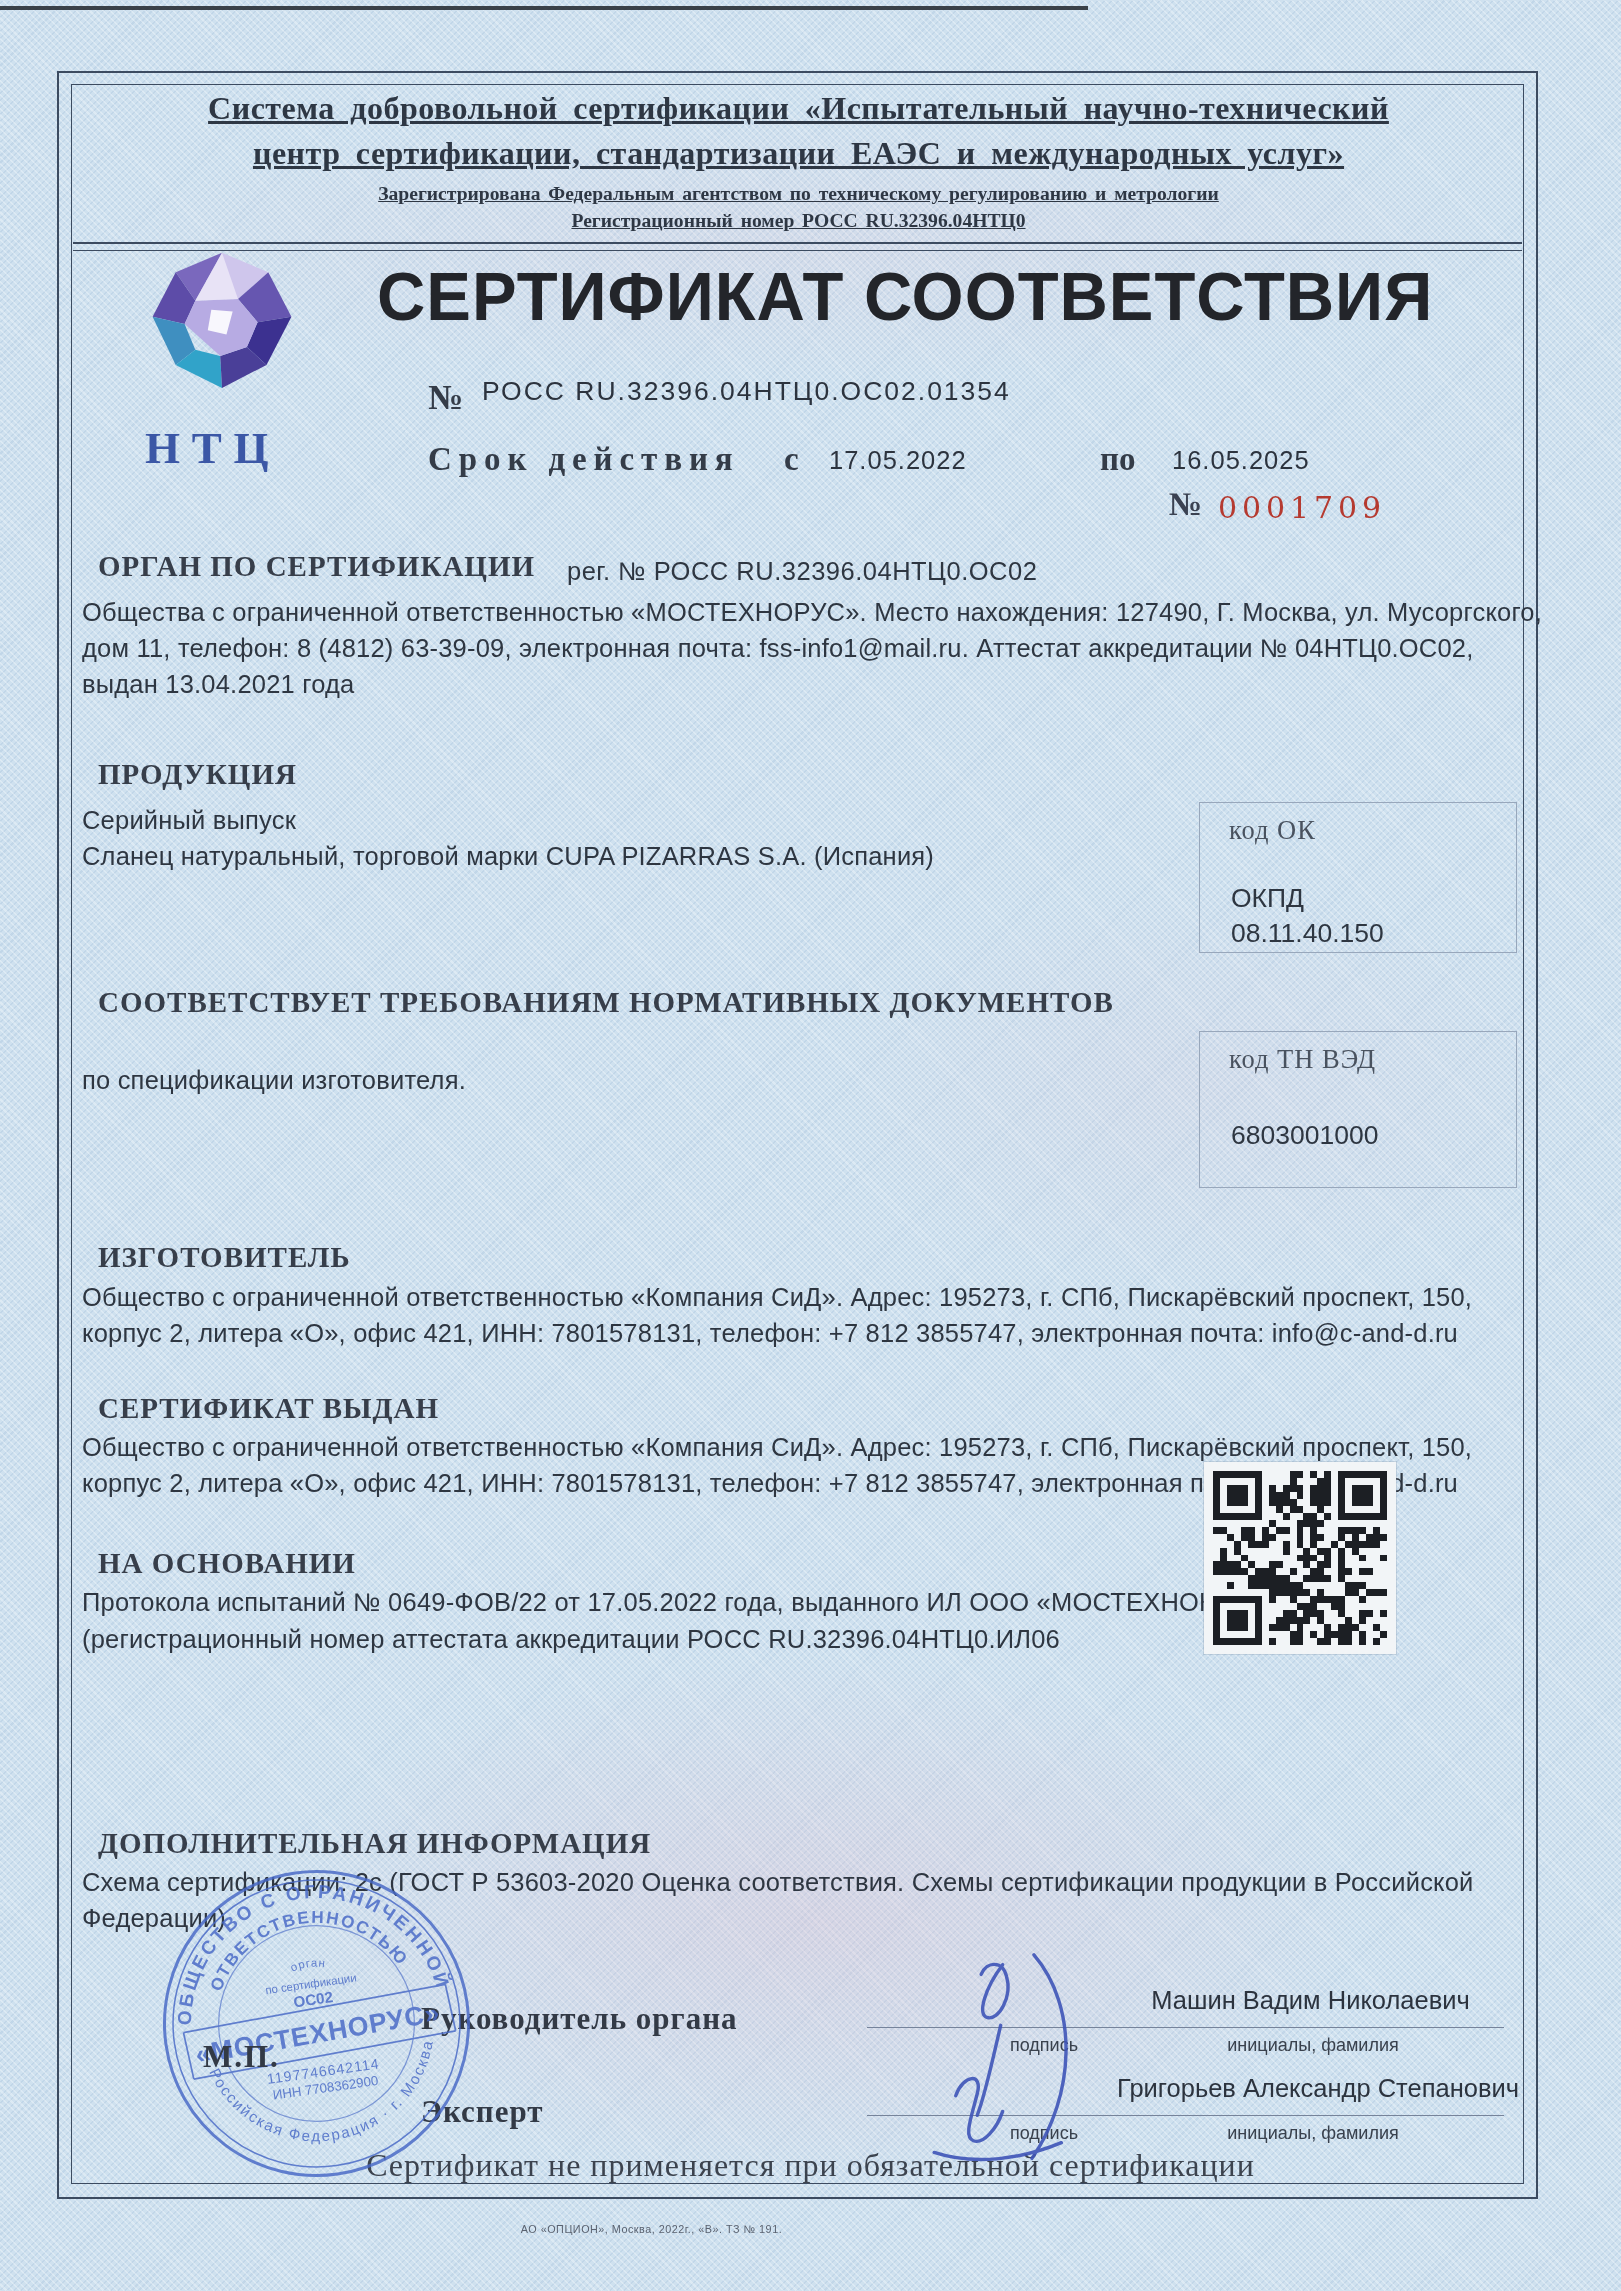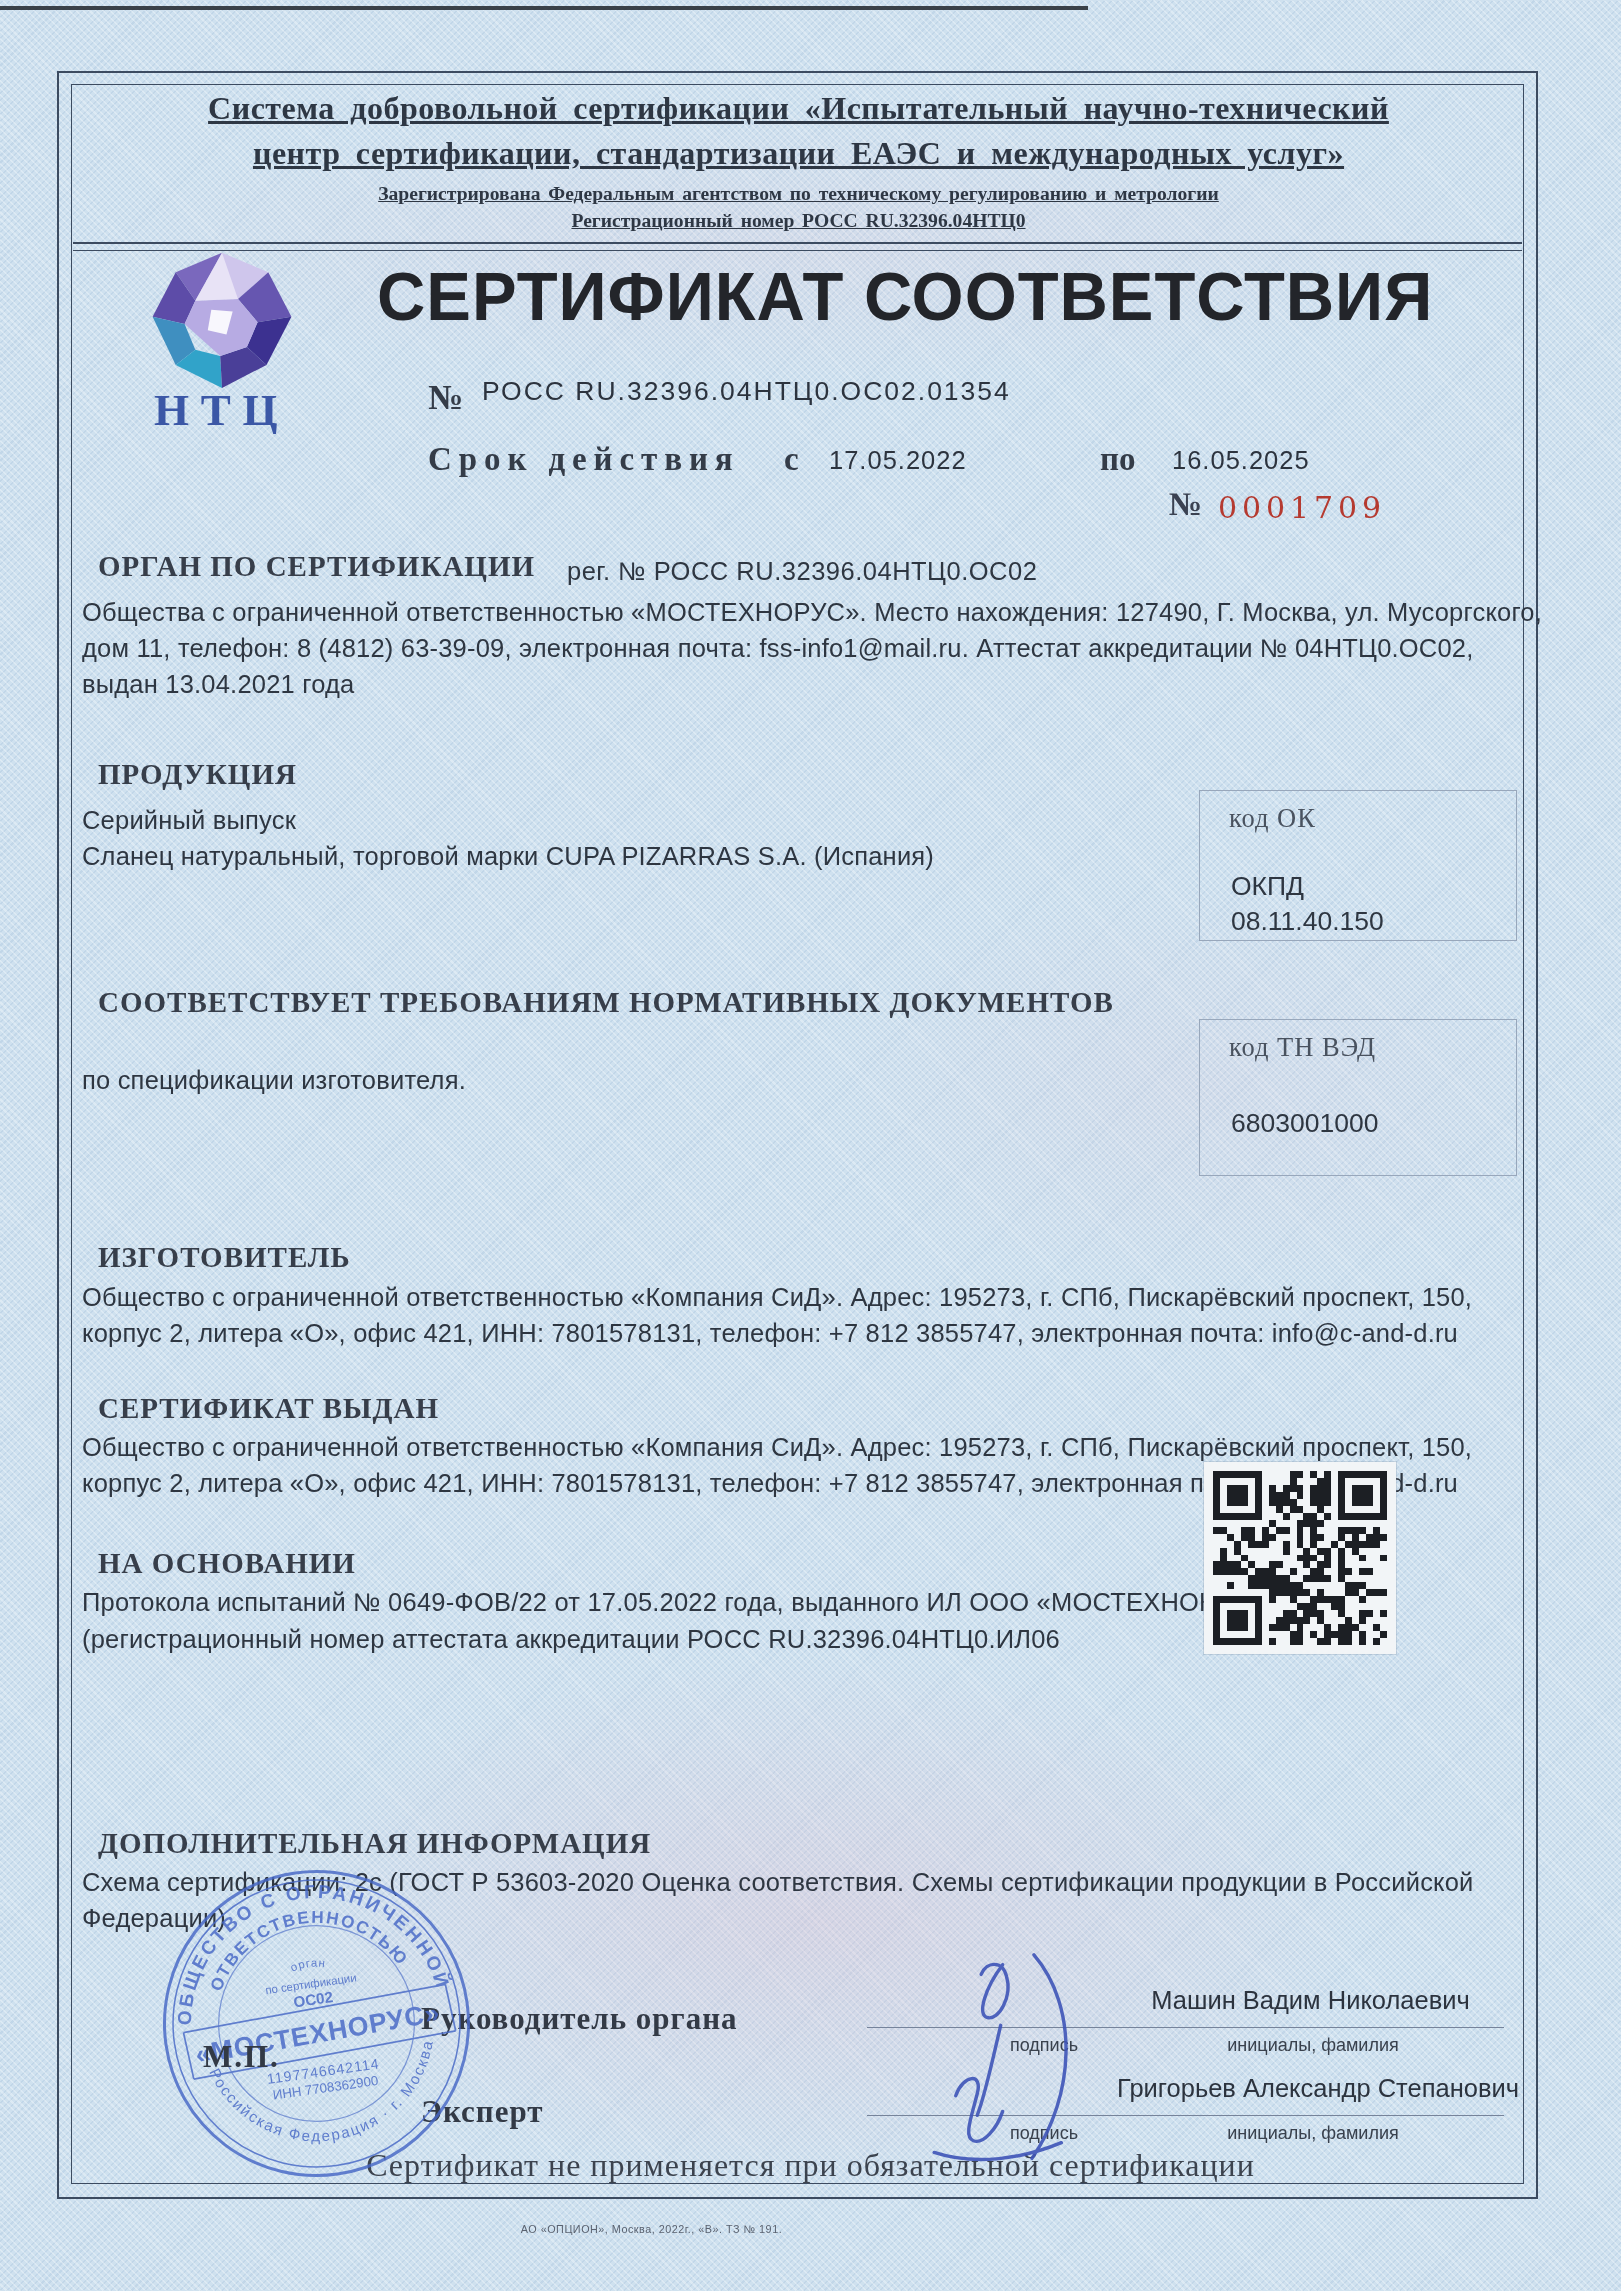--- a/index.html
+++ b/index.html
@@ -34,21 +34,21 @@
                   letter-spacing:6.9px;color:#343c48;white-space:nowrap;}
   .date{font-size:25.5px;letter-spacing:1px;color:#2c333e;}
   .blank-no{font-family:"DejaVu Serif",serif;font-size:30px;letter-spacing:4.9px;color:#b53a30;}
   .blank-no-sign{font-family:"Liberation Serif",serif;font-weight:bold;font-size:33px;color:#3b4252;}
 
   .sec-h{font-family:"Liberation Serif",serif;font-weight:bold;font-size:29px;
          letter-spacing:1px;color:#373e4a;white-space:nowrap;}
   .sec-reg{font-size:25.5px;color:#2e3641;letter-spacing:0.5px;white-space:nowrap;}
   .body-t{font-size:25.5px;line-height:36px;letter-spacing:0.2px;color:#2e3641;white-space:nowrap;}
 
-  .code-box{position:absolute;border:1.5px solid #98a7bb;}
+  .code-box{position:absolute;border:1.5px solid #98a7bb;margin-top:12px;}
   .code-label{font-family:"Liberation Serif",serif;font-size:26.5px;letter-spacing:1px;color:#49525f;}
   .code-val{font-size:26.5px;color:#2e3641;line-height:35px;}
 
   .sig-label{font-family:"Liberation Serif",serif;font-weight:bold;font-size:31px;
              letter-spacing:1px;color:#333a46;white-space:nowrap;}
   .sig-line{position:absolute;height:0;border-top:1.5px solid #76839а;border-top:1.5px solid #76839a;}
   .sig-name{font-size:25.5px;color:#2c333e;text-align:center;white-space:nowrap;}
   .cap{font-size:18px;color:#39414d;text-align:center;}
   .mp{font-family:"Liberation Serif",serif;font-weight:bold;font-size:31px;
       letter-spacing:2px;color:#333a45;z-index:6;}
@@ -95,21 +95,21 @@
     <polygon points="152,28 178,78 140,84 118,58" fill="#6656b0"></polygon>
     <polygon points="48,28 70,60 58,86 22,78" fill="#5d4ca8"></polygon>
     <polygon points="22,78 58,86 70,115 48,132" fill="#3f8fc0"></polygon>
     <polygon points="48,132 70,115 98,122 100,158" fill="#31a3c9"></polygon>
     <polygon points="100,158 98,122 128,112 150,132" fill="#4a3f98"></polygon>
     <polygon points="150,132 128,112 140,84 178,78" fill="#3c3190"></polygon>
     <polygon points="70,60 118,58 140,84 128,112 98,122 58,86" fill="#b7abe3"></polygon>
     <polygon points="88,70 112,72 105,98 84,93" fill="#ffffff" opacity=".9"></polygon>
     <polygon points="100,6 118,58 70,60" fill="#ece8f8" opacity=".85"></polygon>
   </svg>
-  <div class="abs ntc-text" style="left:145px;top:384px;margin-left:9px;">НТЦ</div>
+  <div class="abs ntc-text" style="left:145px;top:422px;">НТЦ</div>
 
   <div class="abs title" style="left:377px;top:257px;">СЕРТИФИКАТ СООТВЕТСТВИЯ</div>
 
   <span class="abs no-sign" style="left:428px;top:378px;">№</span>
   <span class="abs no-value" style="left:482px;top:376px;">РОСС RU.32396.04НТЦ0.ОС02.01354</span>
 
   <span class="abs validity-label" style="left:428px;top:441px;">Срок действия</span>
   <span class="abs validity-label" style="left:784px;top:441px;letter-spacing:0;">с</span>
   <span class="abs date" style="left:829px;top:446px;">17.05.2022</span>
   <span class="abs validity-label" style="left:1100px;top:441px;letter-spacing:0;">по</span>

